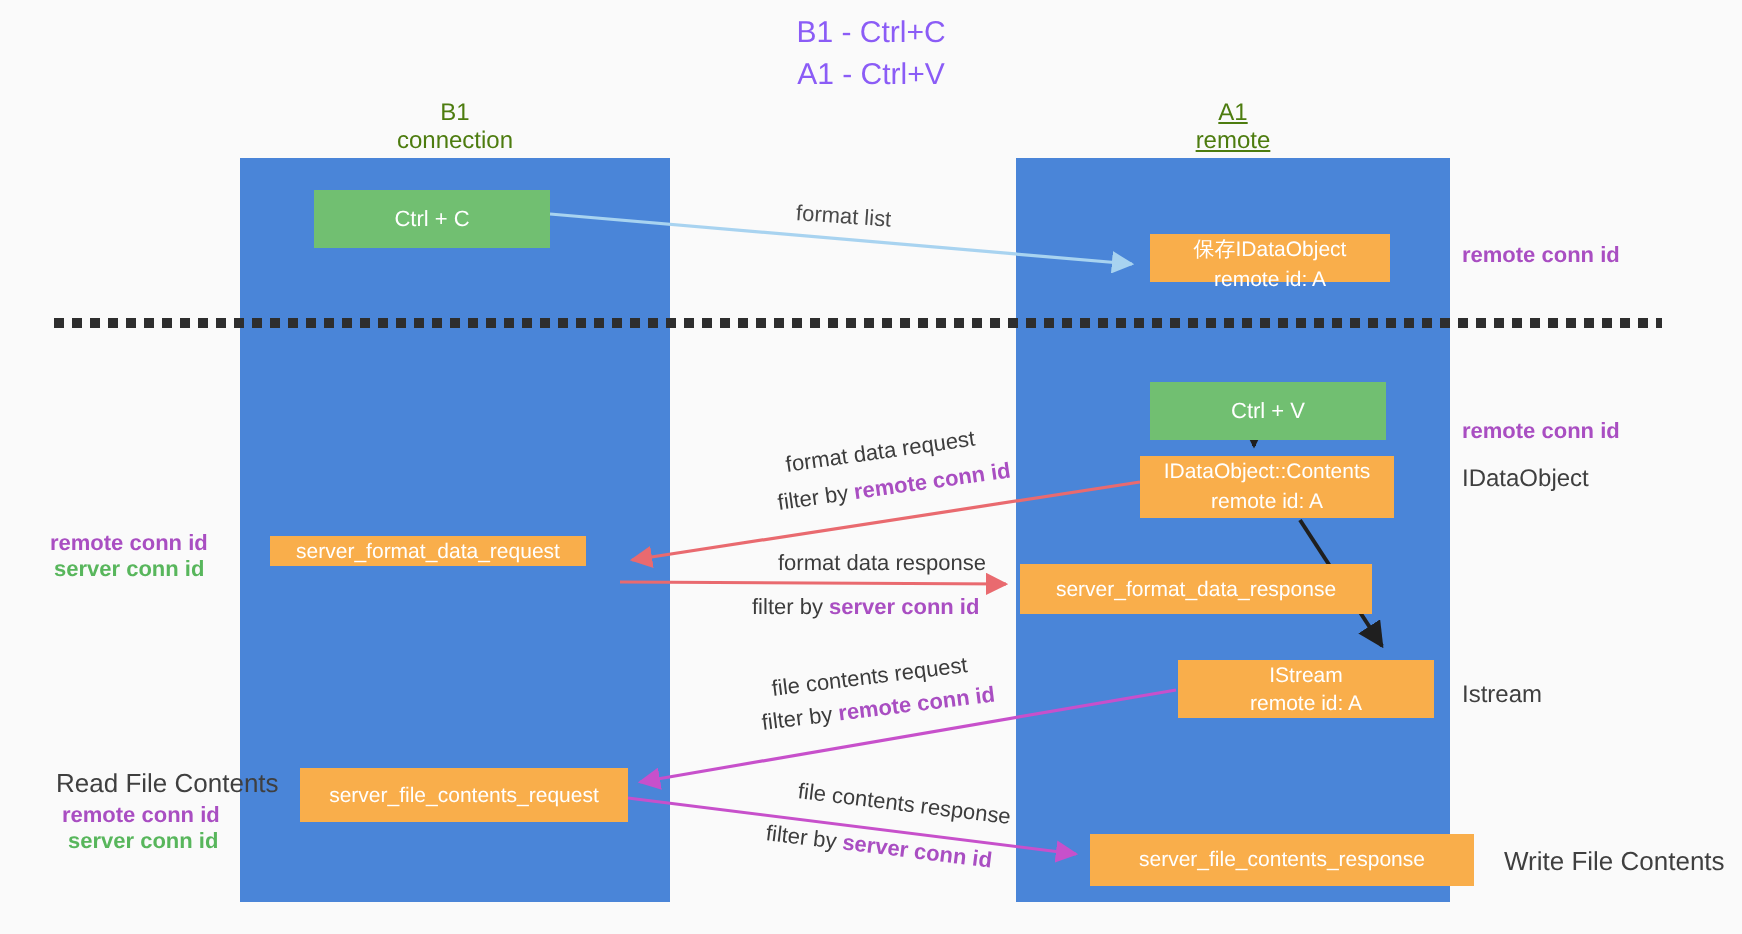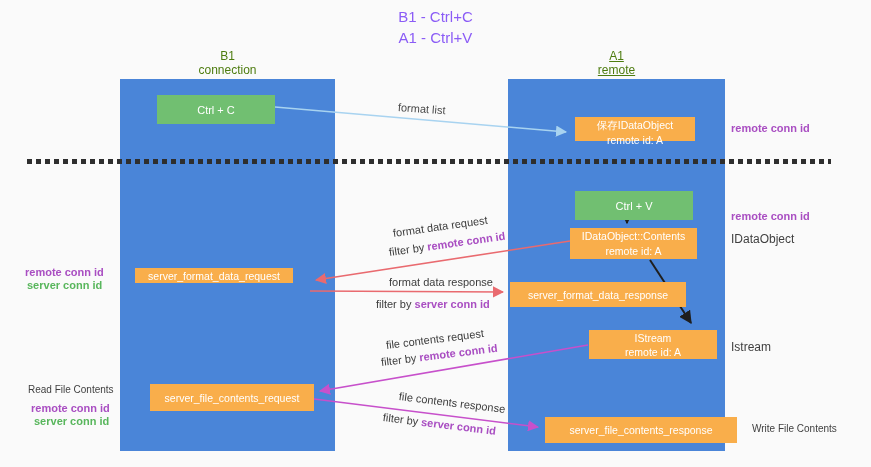--- a/index.html
+++ b/index.html
@@ -25,21 +25,21 @@
   .node.green{background:#71bf71;}
   .node.orange{background:#f9ae4b;}
   .node .ln{line-height:15px;}
   .single{display:flex;align-items:center;justify-content:center;}
   .dashes{
     height:5px;
     background:repeating-linear-gradient(90deg,#2e2e2e 0 5px,transparent 5px 9px);
   }
   .plabel{color:#a94ec2;font-weight:bold;font-size:11px;white-space:nowrap;}
   .glabel{color:#58b65c;font-weight:bold;font-size:11px;white-space:nowrap;}
-  .dlabel{color:#3f3f3f;font-size:10px;white-space:nowrap;}
+  .dlabel{color:#3f3f3f;font-size:13px;white-space:nowrap;}
   .alabel{color:#3c3c3c;font-size:11px;white-space:nowrap;transform-origin:left center;}
   .alabel .pv{color:#a94ec2;font-weight:bold;}
   svg.arrows{left:0;top:0;pointer-events:none;}
 </style>
 </head>
 <body>
 
 <div class="abs title">
   <div>B1 - Ctrl+C</div>
   <div>A1 - Ctrl+V</div>

